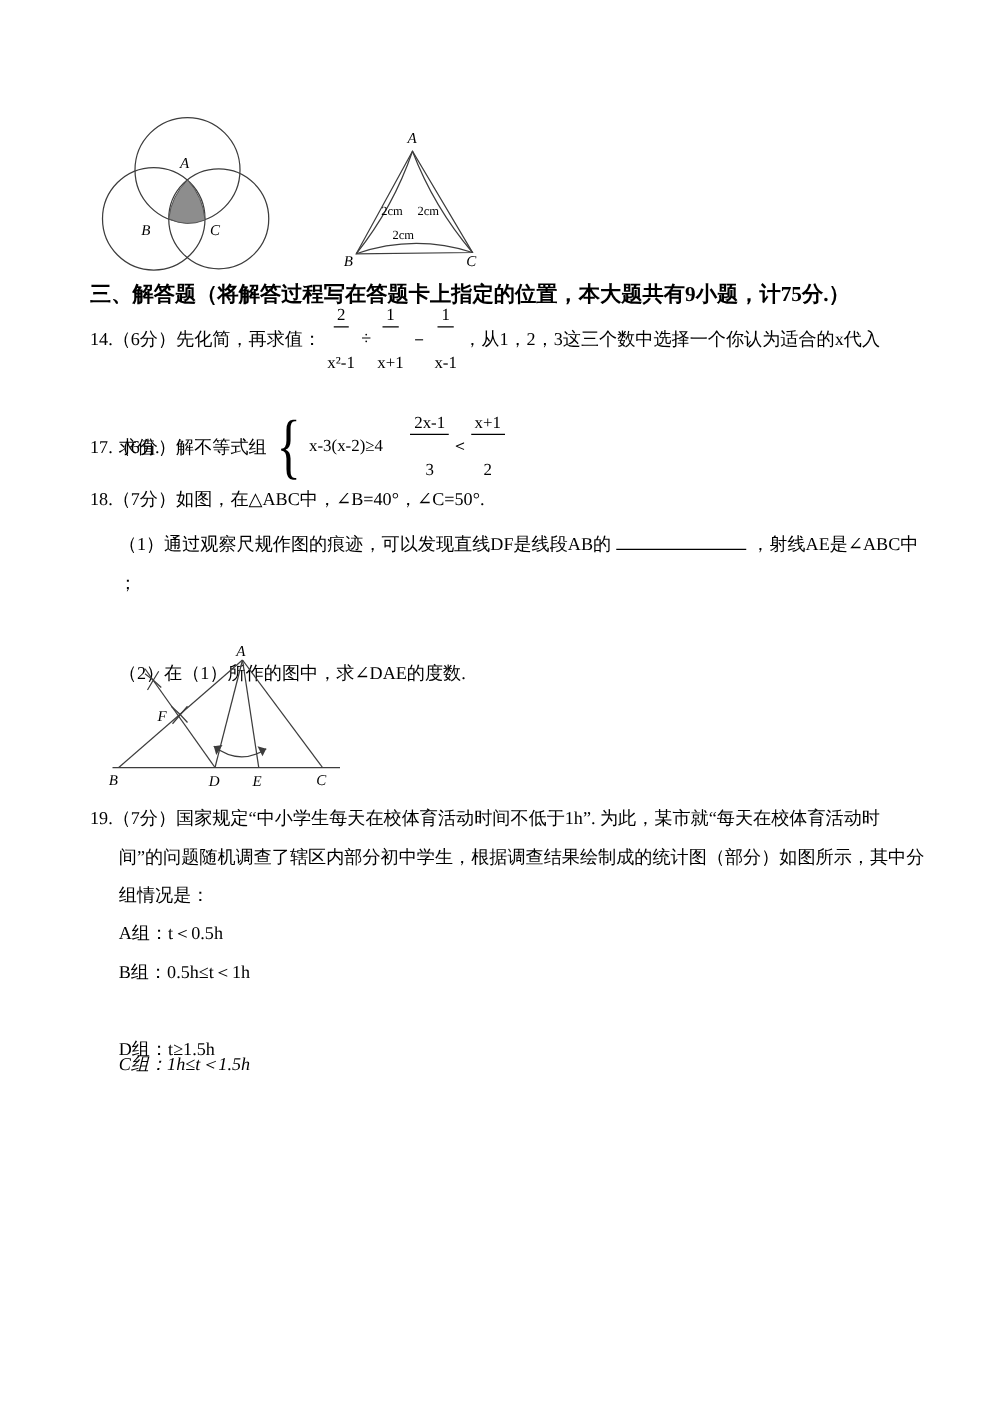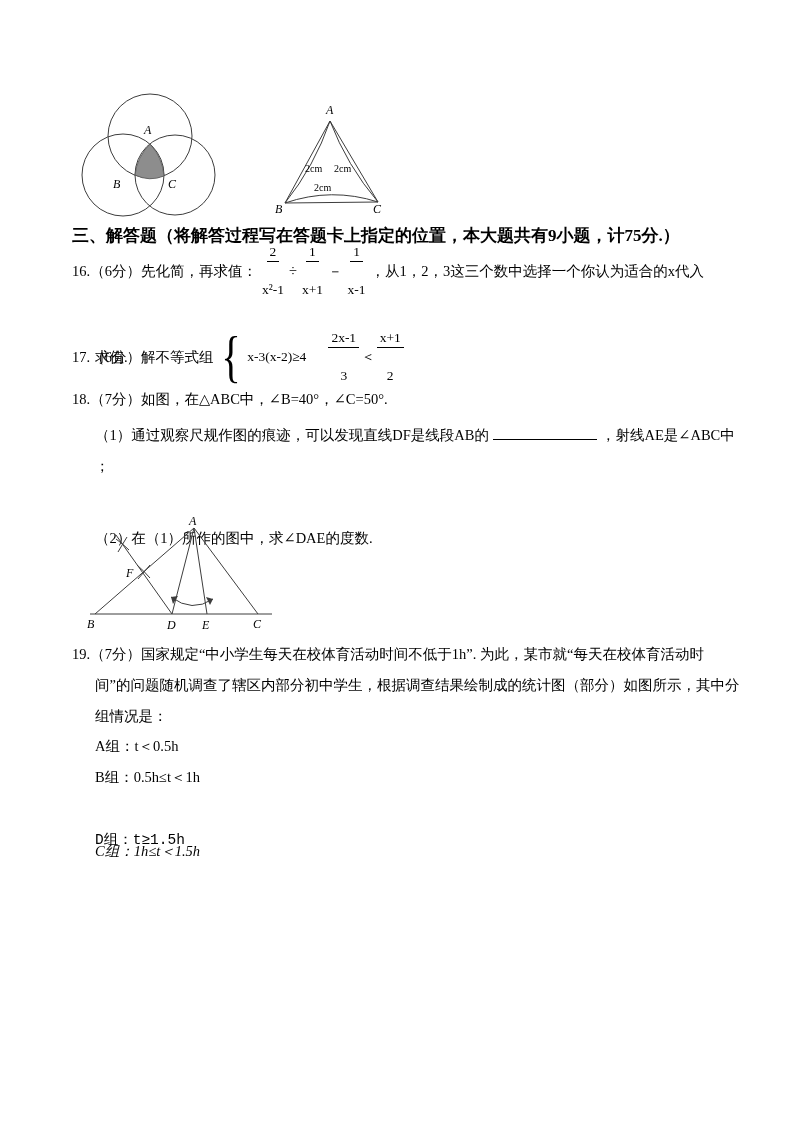--- a/index.html
+++ b/index.html
@@ -54,21 +54,21 @@
       <text class="dim" x="33" y="72">2cm</text>
       <text class="dim" x="62" y="72">2cm</text>
       <text class="dim" x="42" y="91">2cm</text>
     </svg>
   </div>
 
   <div class="abs line bold" style="left:72px; top:224px; font-size:17px;">三、解答题（将解答过程写在答题卡上指定的位置，本大题共有9小题，计75分.）</div>
 
   <div>
     <div class="abs mathline" style="left:72px; top:249px; height:44px;">
-      <span>16.（6分）先化简，再求值：</span>
+      <span>14.（6分）先化简，再求值：</span>
       <span class="frac">
         <span class="num">2</span>
         <span class="den">x²-1</span>
       </span>
       <span>÷</span>
       <span class="frac">
         <span class="num">1</span>
         <span class="den">x+1</span>
       </span>
       <span>－</span>
@@ -138,16 +138,16 @@
     </div>
   </div>
 
   <div>
     <div class="abs line" style="left:72px; top:645px;">19.（7分）国家规定“中小学生每天在校体育活动时间不低于1h”. 为此，某市就“每天在校体育活动时</div>
     <div class="abs line" style="left:95px; top:676px;">间”的问题随机调查了辖区内部分初中学生，根据调查结果绘制成的统计图（部分）如图所示，其中分</div>
     <div class="abs line" style="left:95px; top:707px;">组情况是：</div>
     <div class="abs line" style="left:95px; top:737px;">A组：t＜0.5h</div>
     <div class="abs line" style="left:95px; top:768px;">B组：0.5h≤t＜1h</div>
     <div class="abs line" style="left:95px; top:842px;font-style:italic;">C组：1h≤t＜1.5h</div>
-    <div class="abs line" style="left:95px; top:830px;font-family:Liberation Mono, monospace;">D组：t≥1.5h</div>
+    <div class="abs line" style="left:95px; top:830px;">D组：t≥1.5h</div>
   </div>
 
 </div>
 
 </body></html>

